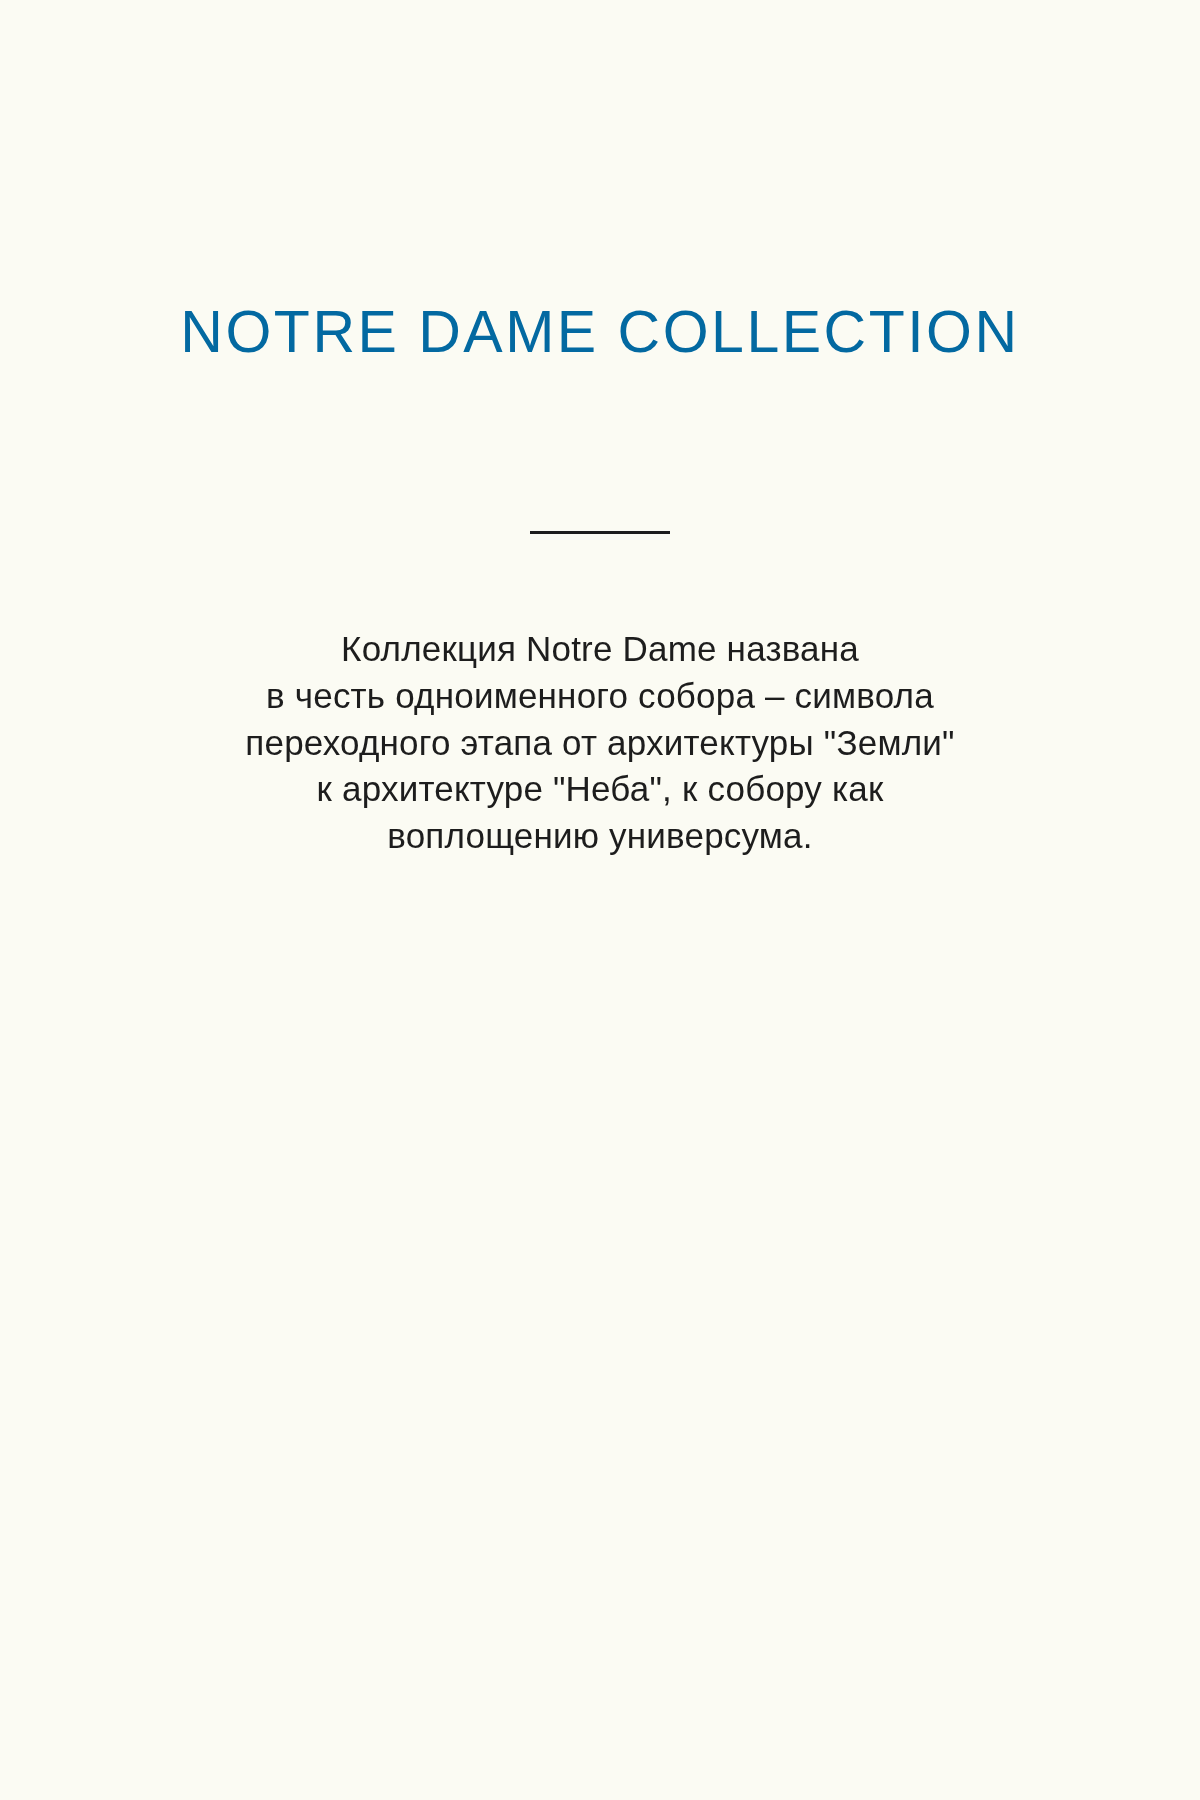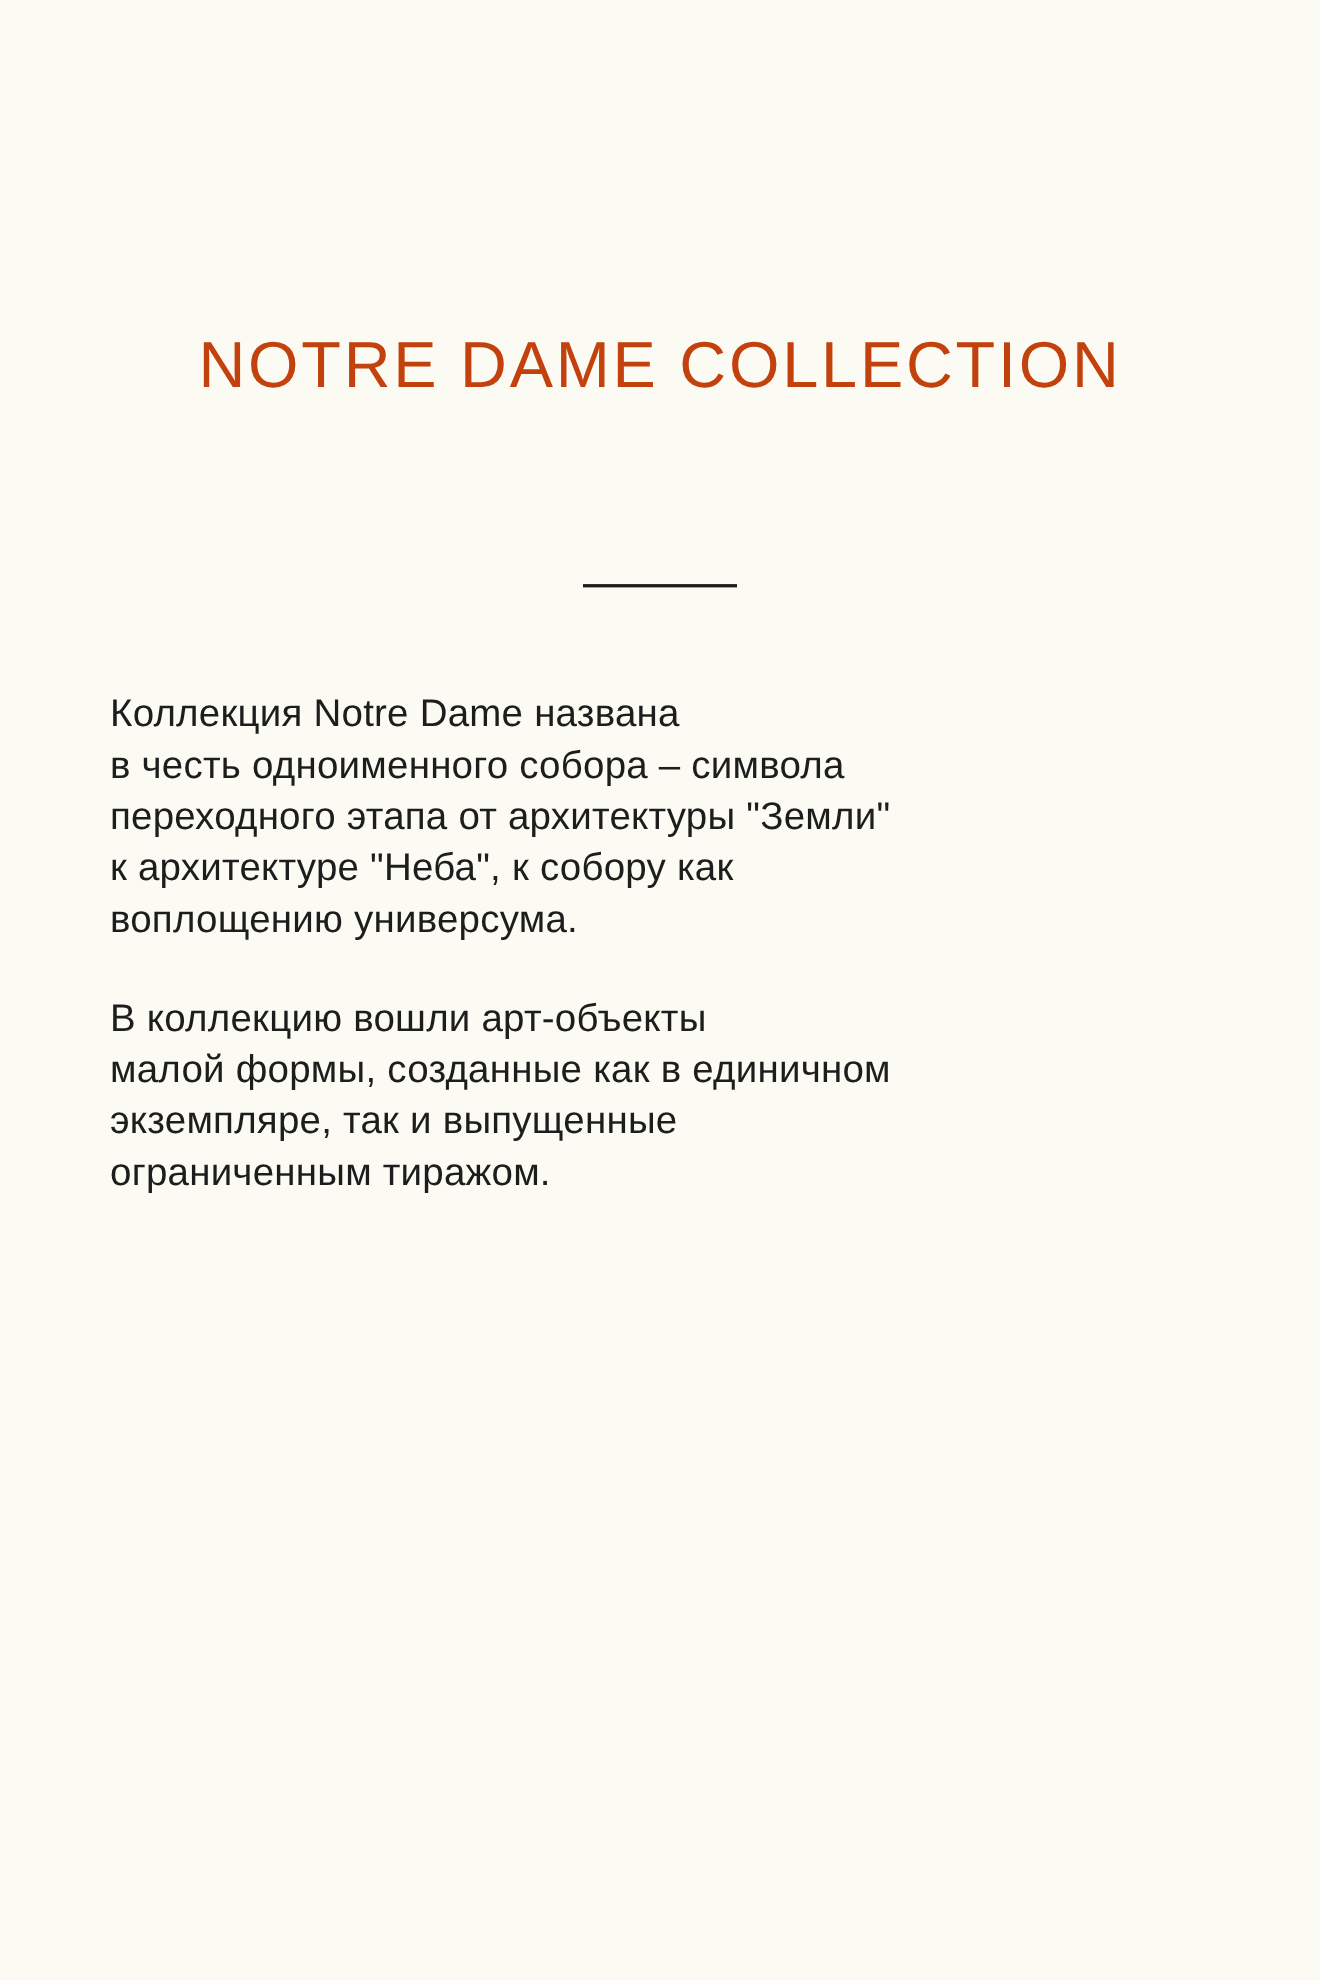--- a/index.html
+++ b/index.html
@@ -22,34 +22,35 @@
     box-sizing: border-box;
     display: flex;
     flex-direction: column;
     align-items: center;
   }
   .title {
     margin-top: 300px;
     font-size: 59px;
     font-weight: 400;
     letter-spacing: 2.5px;
-    color: #c2410c;
+    color: #0369a1;
     text-align: center;
     line-height: 1.1;
     white-space: nowrap;
   }
   .divider {
     margin-top: 127px;
     width: 140px;
     height: 3px;
     background: #1c1c1c;
   }
   .body-copy {
     margin-top: 92px;
     width: 1000px;
+    text-align: center;
     font-size: 35px;
     line-height: 1.33;
     color: #1d1d1d;
     letter-spacing: 0.2px;
   }
   .para {
     margin: 0;
   }
   .para + .para {
     margin-top: 44px;
@@ -59,16 +60,15 @@
 <body>
 
 <div class="page">
 
   <h1 class="title">NOTRE DAME COLLECTION</h1>
 
   <div class="divider"></div>
 
   <div class="body-copy">
     <p class="para">Коллекция Notre Dame названа<br>в честь одноименного собора – символа<br>переходного этапа от архитектуры "Земли"<br>к архитектуре "Неба", к собору как<br>воплощению универсума.</p>
-    <p class="para">В коллекцию вошли арт-объекты<br>малой формы, созданные как в единичном<br>экземпляре, так и выпущенные<br>ограниченным тиражом.</p>
   </div>
 
 </div>
 
 </body></html>

